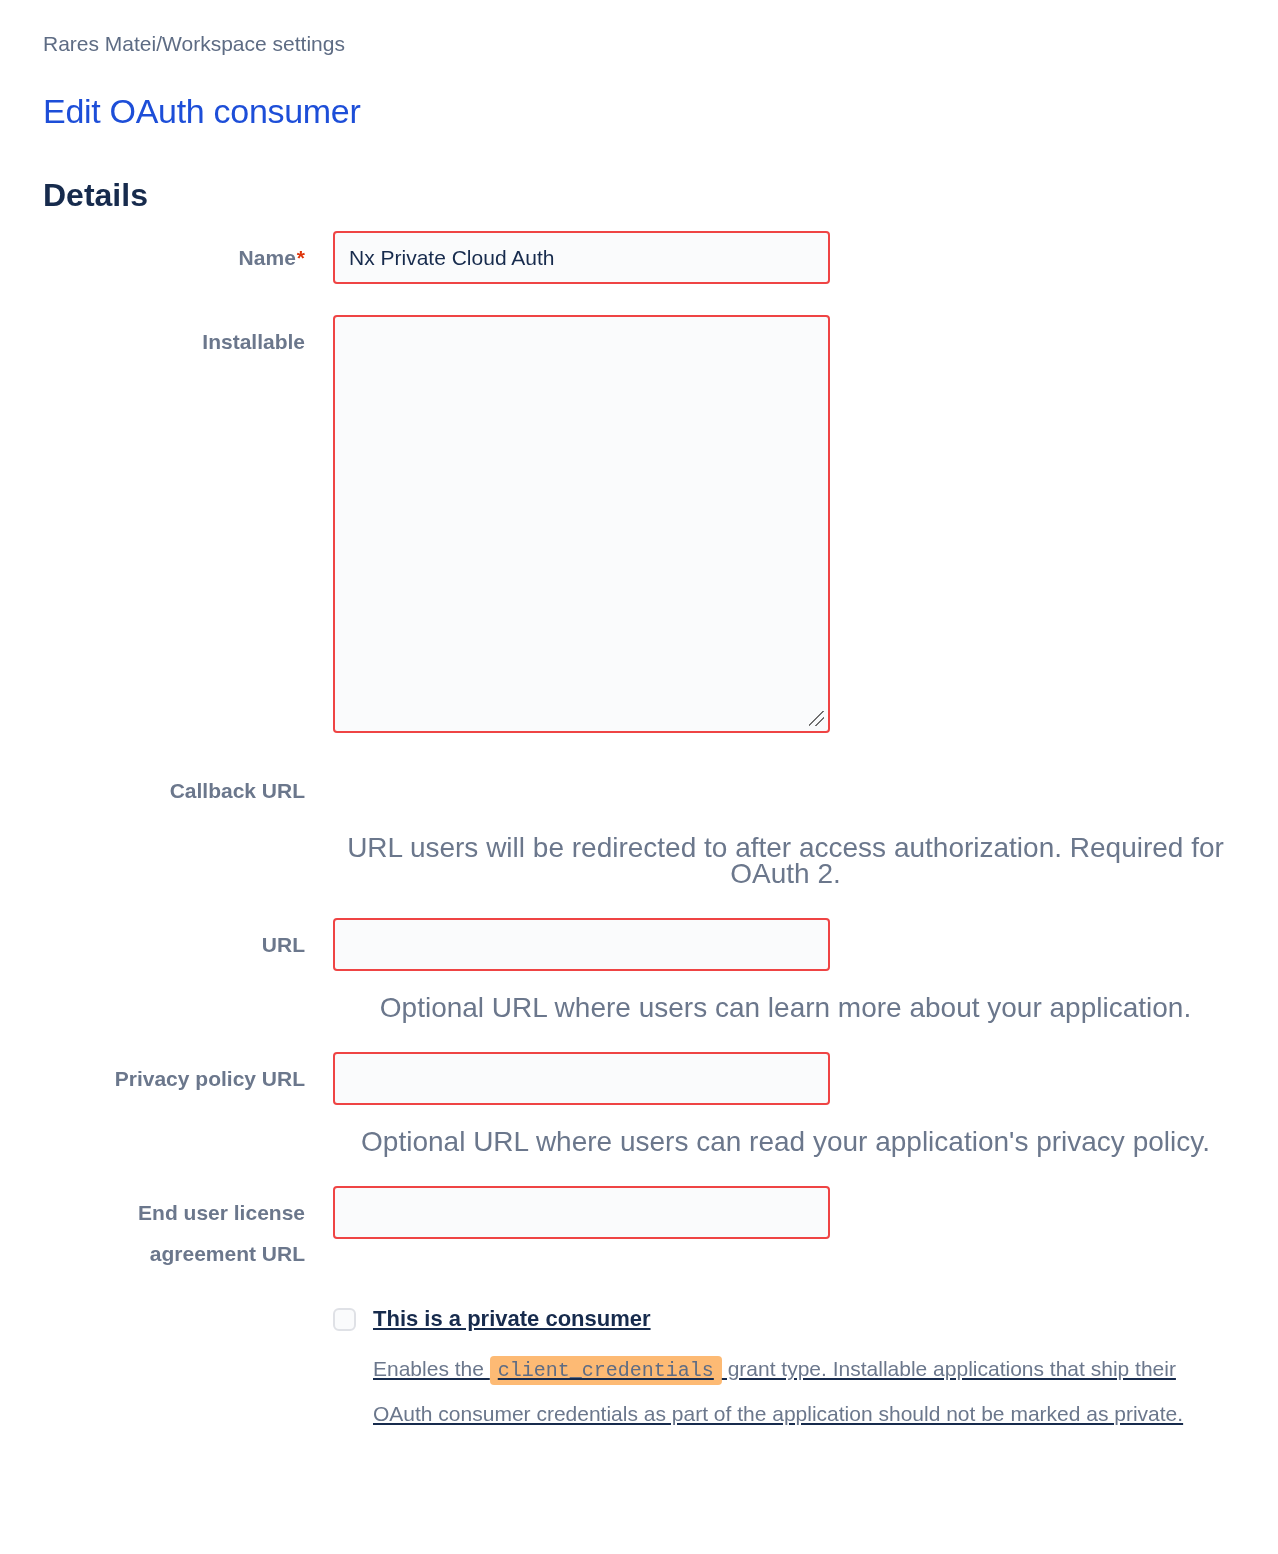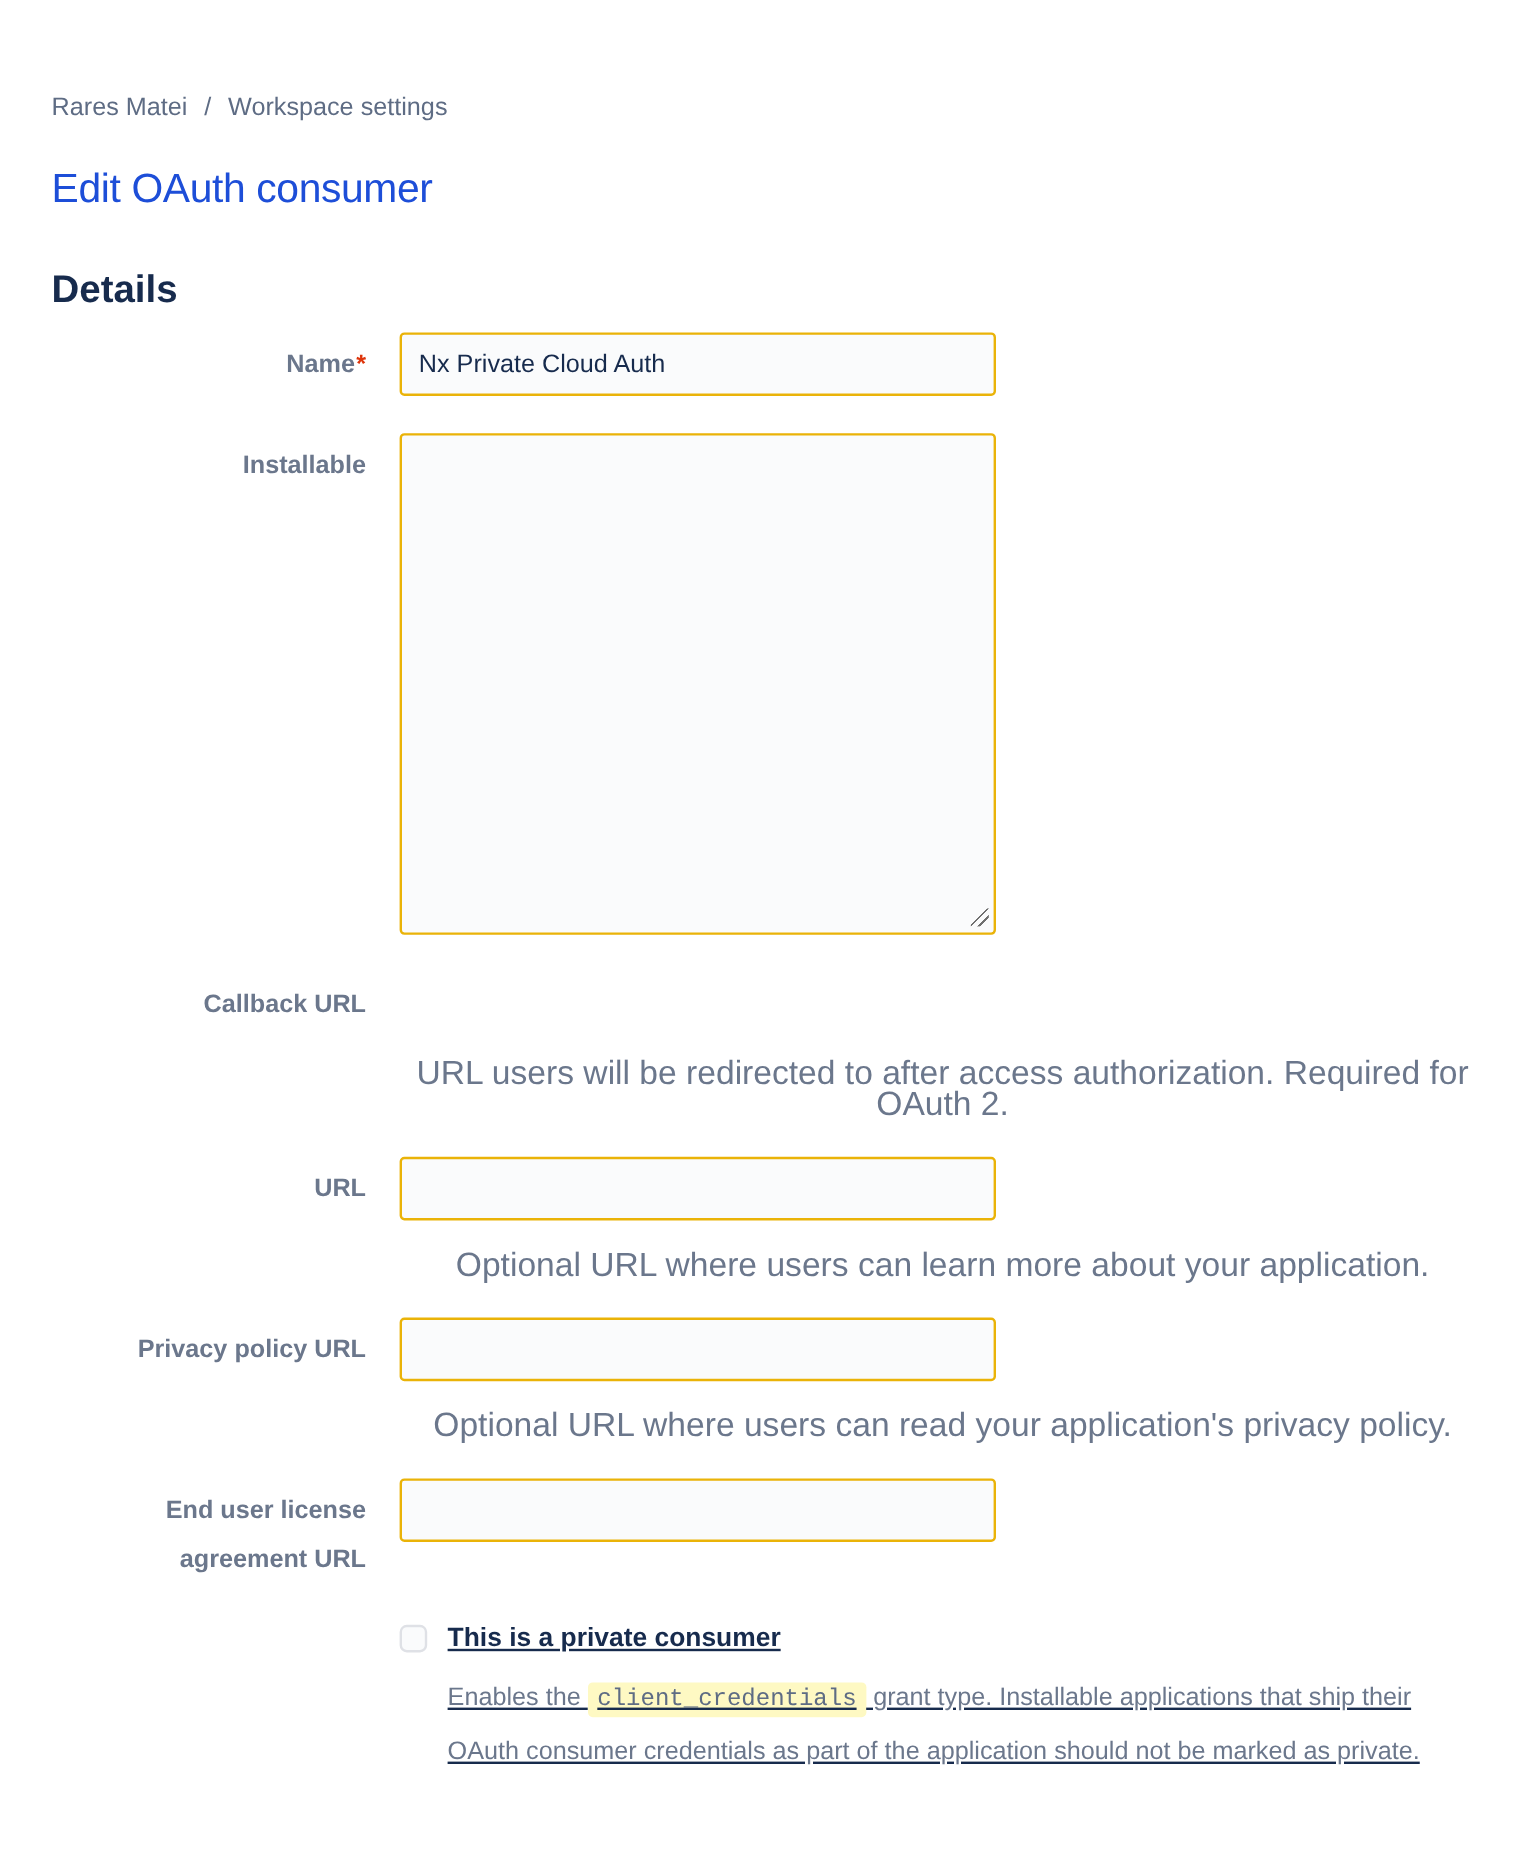--- a/index.html
+++ b/index.html
@@ -13,25 +13,23 @@
   .page {
     width: 1278px;
     min-height: 1554px;
     padding: 31px 40px 40px 43px;
     background: #ffffff;
   }
   
   .breadcrumb {
     display: flex;
     align-items: center;
-    gap: 14px;
     font-size: 21px;
     color: #5E6C84;
     line-height: 26px;
-    margin-top: 46px;
   }
   .breadcrumb a {
     color: #5E6C84;
     text-decoration: none;
     cursor: pointer;
   }
   .breadcrumb .sep { color: #5E6C84; }
 
   
   h1.page-title {
@@ -73,21 +71,21 @@
   .ctl { flex: none; }
 
   .txt {
     width: 497px;
     height: 53px;
     padding: 10px 14px;
     font-family: "Liberation Sans", "DejaVu Sans", sans-serif;
     font-size: 21px;
     color: #172B4D;
     background: #FAFBFC;
-    border: 2px solid #eab308;
+    border: 2px solid #ef4444;
     border-radius: 4px;
     outline: none;
   }
   .ta-wrap { position: relative; width: 497px; }
   textarea.txt {
     display: block;
     width: 497px;
     height: 418px;
     resize: none;
   }
@@ -138,21 +136,21 @@
     margin: 14px 0 0 40px;
     max-width: 838px;
     font-size: 21px;
     line-height: 43px;
     color: #6B778C;
   }
   code.inline-code {
     font-family: "Liberation Mono", "DejaVu Sans Mono", monospace;
     font-size: 20px;
     color: #5E6C84;
-    background: #fef9c3;
+    background: #fdba74;
     border-radius: 4px;
     padding: 3px 8px;
   }
 </style>
 </head>
 <body>
 
 <div class="page">
 
   <nav class="breadcrumb">

